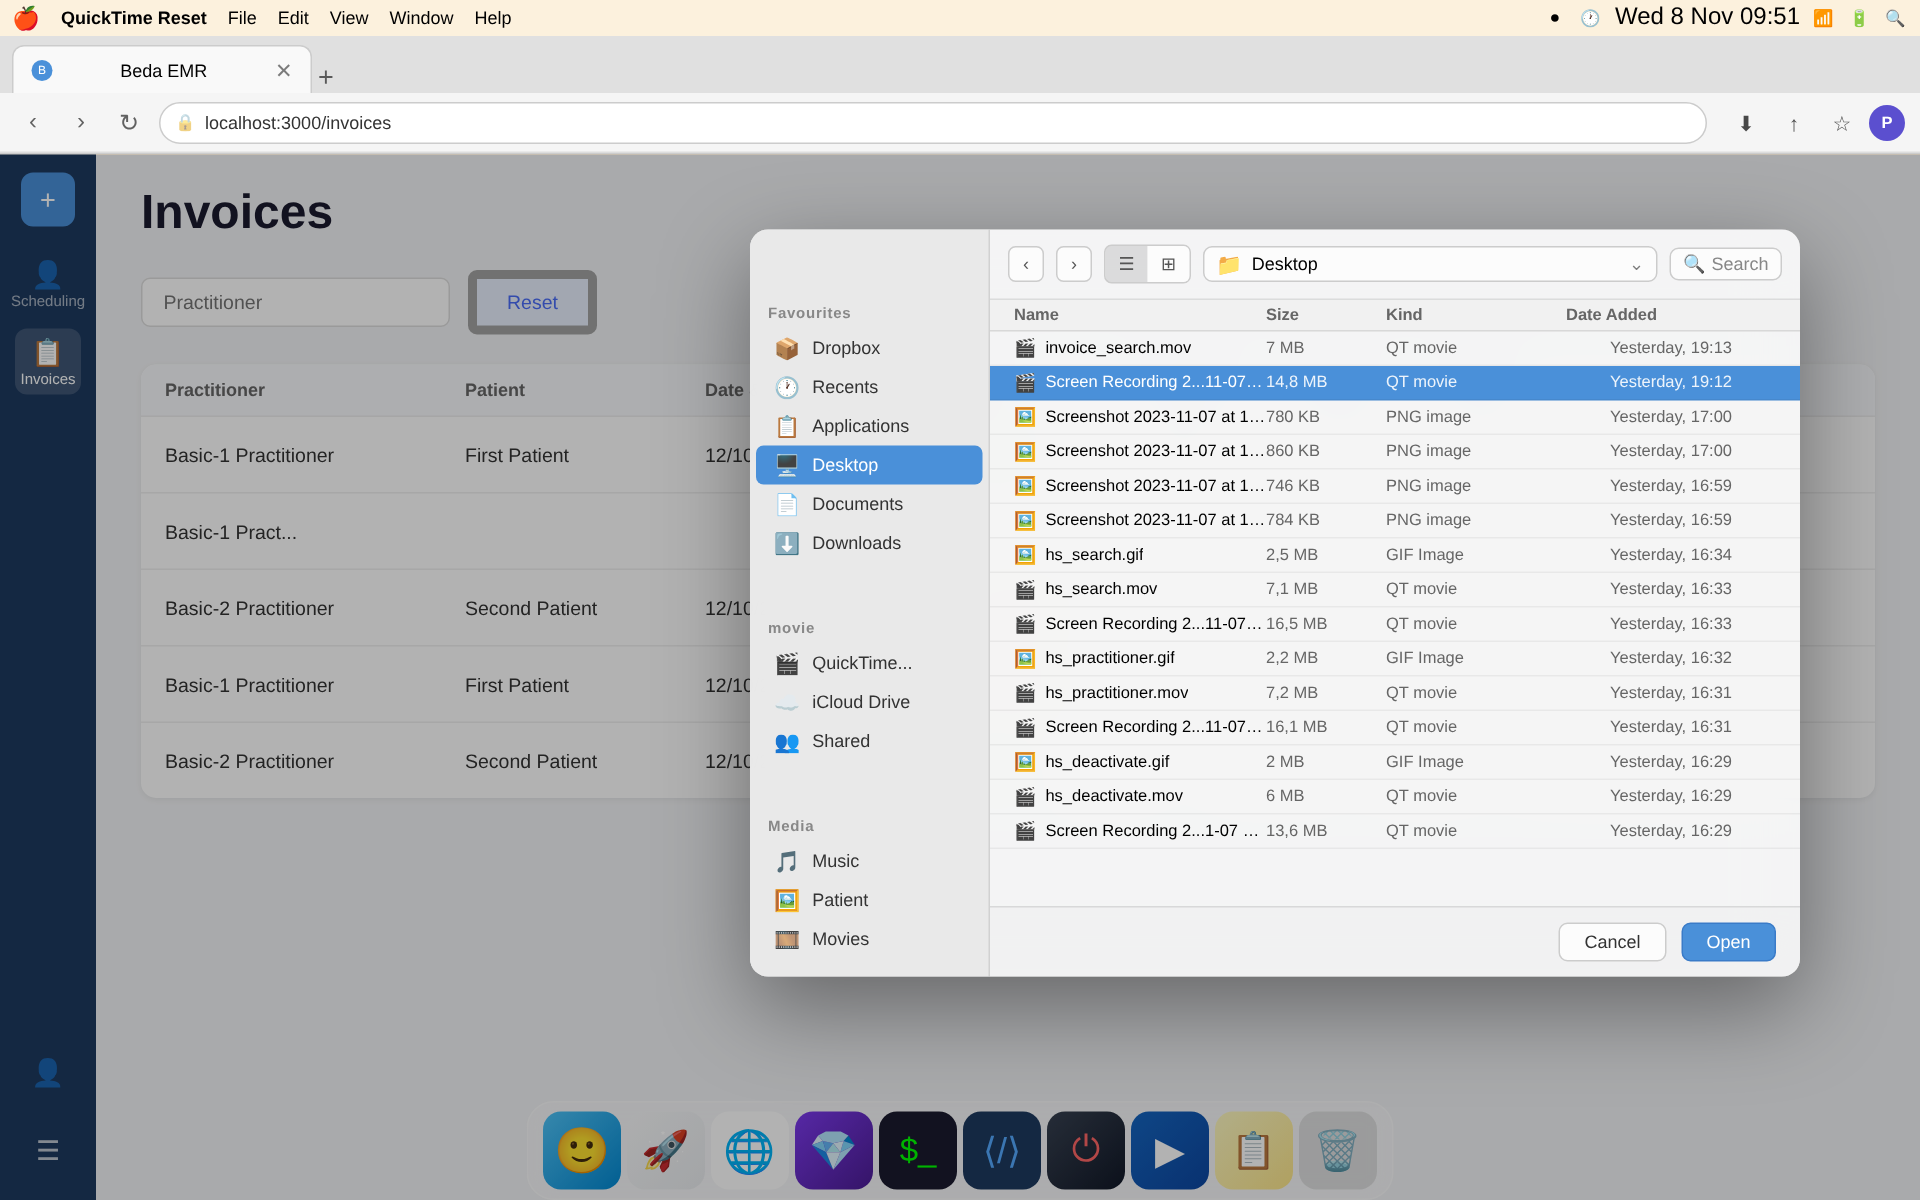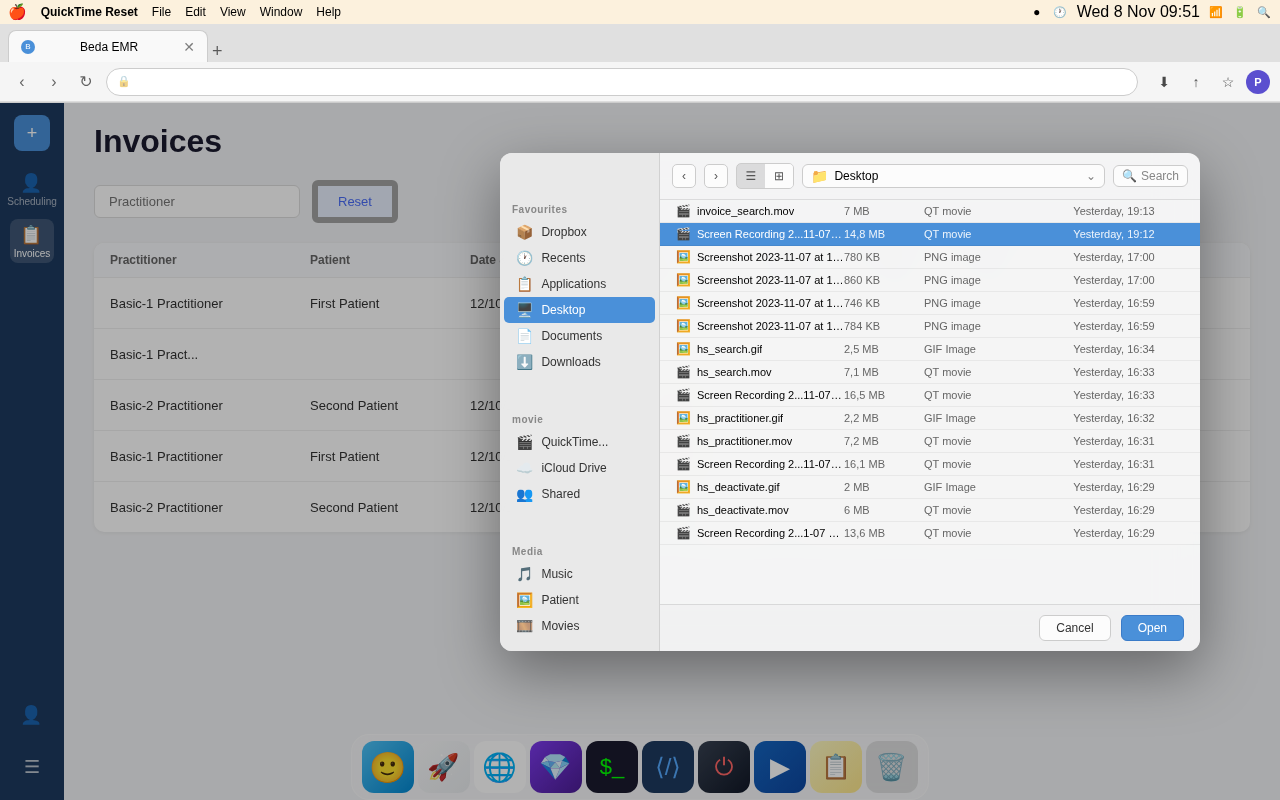--- a/index.html
+++ b/index.html
@@ -461,20 +461,21 @@
       <span class="tab-close">✕</span>
     </div>
     <span class="new-tab-btn">+</span>
   </div>
   <div class="address-bar-row">
     <button class="nav-btn">‹</button>
     <button class="nav-btn">›</button>
     <button class="nav-btn">↻</button>
     <div class="address-bar">
       <span class="address-lock">🔒</span>
+      <span class="address-text">localhost:3000/invoices</span>
     </div>
     <div class="toolbar-icons">
       <span class="toolbar-icon">⬇</span>
       <span class="toolbar-icon">↑</span>
       <span class="toolbar-icon">☆</span>
       <div class="profile-icon">P</div>
     </div>
   </div>
 </div>
 
@@ -636,20 +637,26 @@
           <span class="location-folder-icon">📁</span>
           <span>Desktop</span>
           <span style="margin-left: auto; opacity: 0.5;">⌄</span>
         </div>
         <div class="picker-search">
           <span>🔍</span>
           <span>Search</span>
         </div>
       </div>
 
+      <div class="file-list-header">
+        <span>Name</span>
+        <span>Size</span>
+        <span>Kind</span>
+        <span>Date Added</span>
+      </div>
 
       <div class="picker-file-list">
         <div class="file-row">
           <div class="file-name-cell">
               <span class="file-icon">🎬</span>
               <span class="file-name-text">invoice_search.mov</span>
             </div>
           <span class="file-size">7 MB</span>
           <span class="file-kind">QT movie</span>
           <span class="file-date">Yesterday, 19:13</span>

